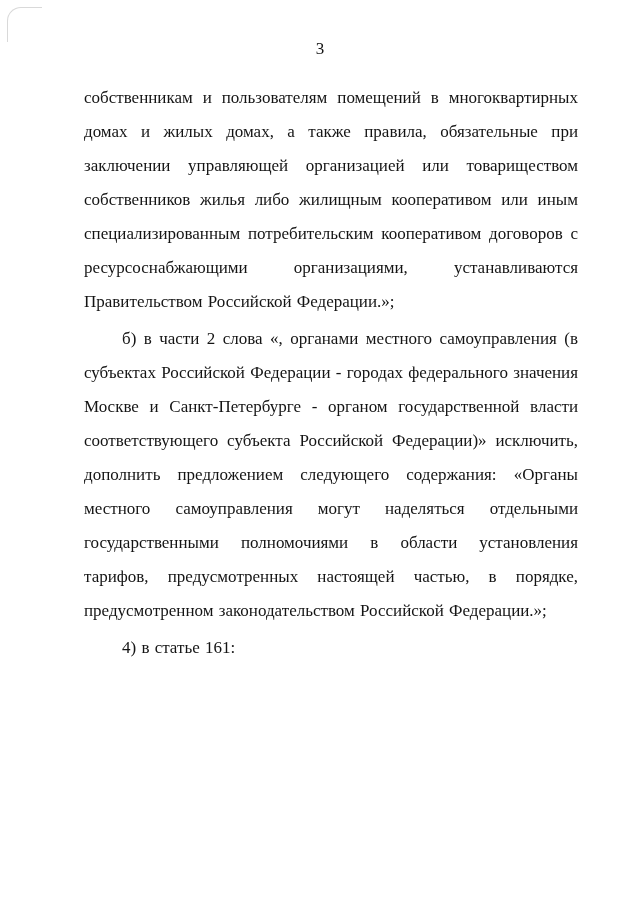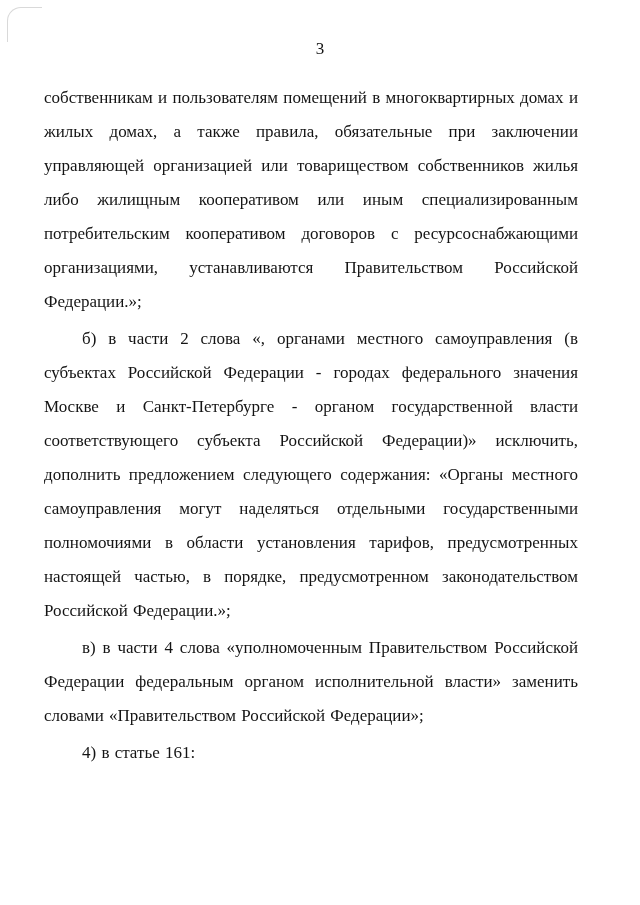--- a/index.html
+++ b/index.html
@@ -35,21 +35,21 @@
   }
   .page-number {
     padding-top: 40px;
     text-align: center;
     font-size: 17px;
     line-height: 18px;
     color: #141414;
   }
   .content {
     margin-top: 23px;
-    padding-left: 44px;
+    padding-left: 84px;
     padding-right: 62px;
   }
   .para {
     margin: 0 0 3px 0;
     font-size: 17px;
     line-height: 34px;
     text-align: justify;
     text-align-last: left;
     word-spacing: 1px;
   }
@@ -61,16 +61,15 @@
 <body>
 
 <div class="page">
   <div class="scan-corner"></div>
 
   <div class="page-number">3</div>
 
   <div class="content">
     <p class="para">собственникам и пользователям помещений в многоквартирных домах и жилых домах, а также правила, обязательные при заключении управляющей организацией или товариществом собственников жилья либо жилищным кооперативом или иным специализированным потребительским кооперативом договоров с ресурсоснабжающими организациями, устанавливаются Правительством Российской Федерации.»;</p>
     <p class="para indent">б) в части 2 слова «, органами местного самоуправления (в субъектах Российской Федерации - городах федерального значения Москве и Санкт-Петербурге - органом государственной власти соответствующего субъекта Российской Федерации)» исключить, дополнить предложением следующего содержания: «Органы местного самоуправления могут наделяться отдельными государственными полномочиями в области установления тарифов, предусмотренных настоящей частью, в порядке, предусмотренном законодательством Российской Федерации.»;</p>
-    <p class="para indent">в) в части 4 слова «уполномоченным Правительством Российской Федерации федеральным органом исполнительной власти» заменить словами «Правительством Российской Федерации»;</p>
     <p class="para indent">4) в статье 161:</p>
   </div>
 </div>
 
 </body></html>

